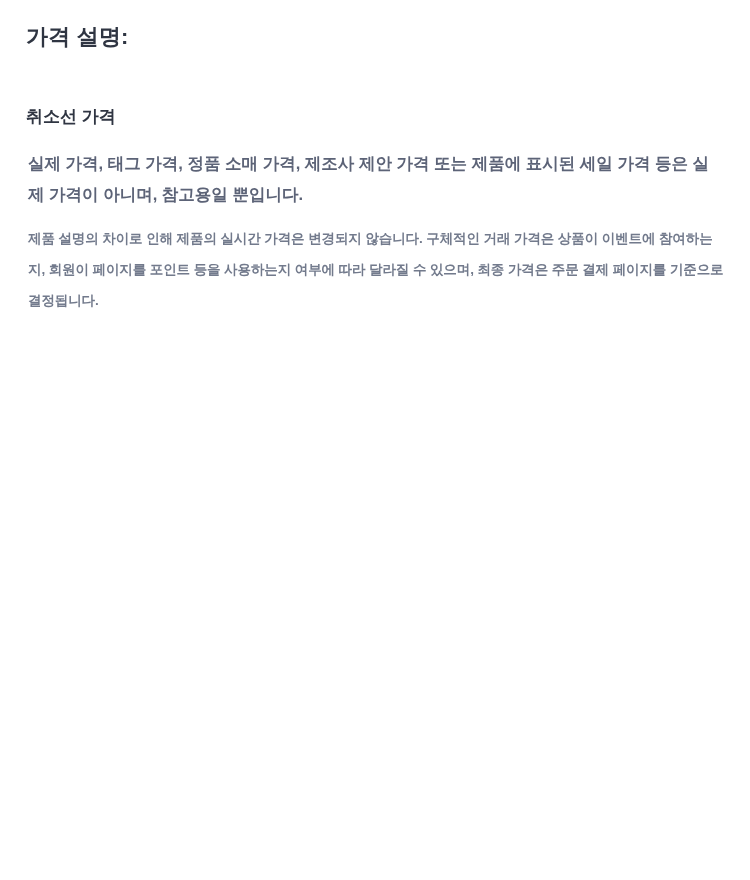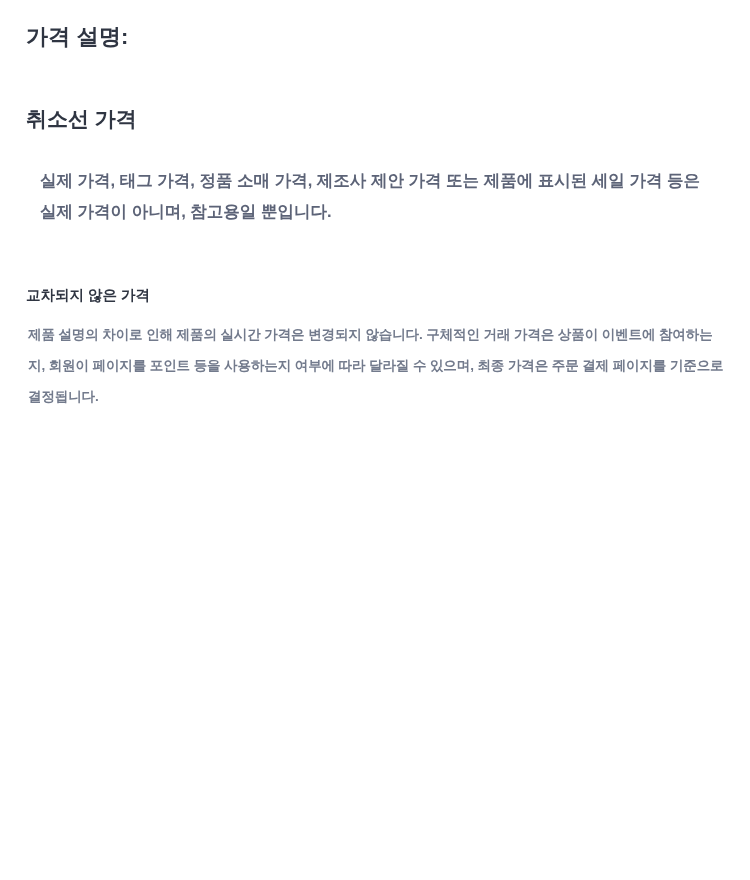--- a/index.html
+++ b/index.html
@@ -25,33 +25,33 @@
   .doc-title {
     font-size: 22px;
     font-weight: bold;
     color: #2f3542;
     margin: 0;
     padding-top: 22px;
     padding-left: 8px;
     letter-spacing: 0.2px;
   }
   .section-heading-main {
-    font-size: 21px;
+    font-size: 17px;
     font-weight: bold;
     color: #2f3542;
     margin: 0;
     padding-top: 53px;
     padding-left: 8px;
   }
   .lead-paragraph {
     font-size: 16.5px;
     font-weight: bold;
     color: #5c6377;
     line-height: 1.85;
-    margin: 12px;
+    margin: 0;
     padding-top: 20px;
     padding-left: 10px;
     padding-right: 10px;
   }
   .section-heading-sub {
     font-size: 14.5px;
     font-weight: bold;
     color: #2f3542;
     margin: 0;
     padding-top: 48px;
@@ -75,19 +75,18 @@
 <body>
 
 <div class="page">
 
   <h1 class="doc-title">가격 설명:</h1>
 
   <h2 class="section-heading-main">취소선 가격</h2>
 
   <p class="lead-paragraph">실제 가격, 태그 가격, 정품 소매 가격, 제조사 제안 가격 또는 제품에 표시된 세일 가격 등은 실제 가격이 아니며, 참고용일 뿐입니다.</p>
 
-  <h3 class="section-heading-sub">교차되지 않은 가격</h3>
 
   <p class="body-paragraph p-1">제품 설명의 차이로 인해 제품의 실시간 가격은 변경되지 않습니다. 구체적인 거래 가격은 상품이 이벤트에 참여하는지, 회원이 페이지를 포인트 등을 사용하는지 여부에 따라 달라질 수 있으며, 최종 가격은 주문 결제 페이지를 기준으로 결정됩니다.</p>
 
 
 
 </div>
 
 </body></html>

